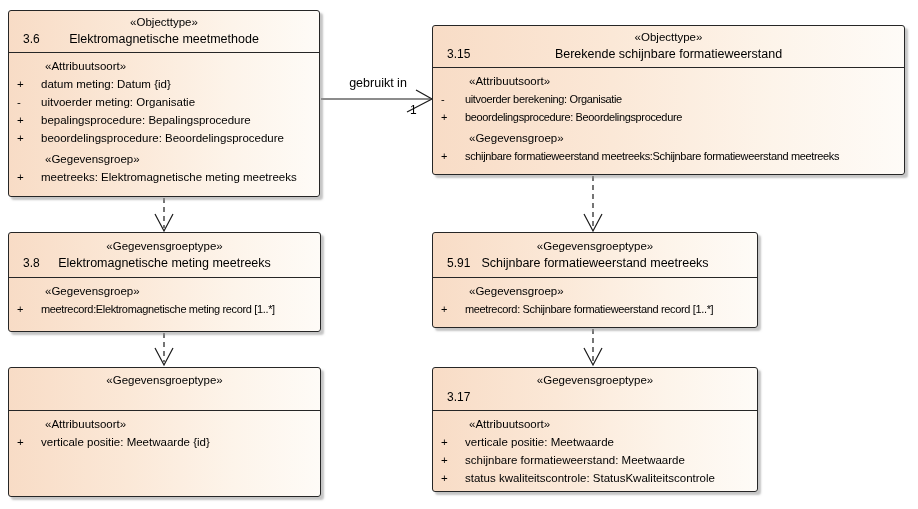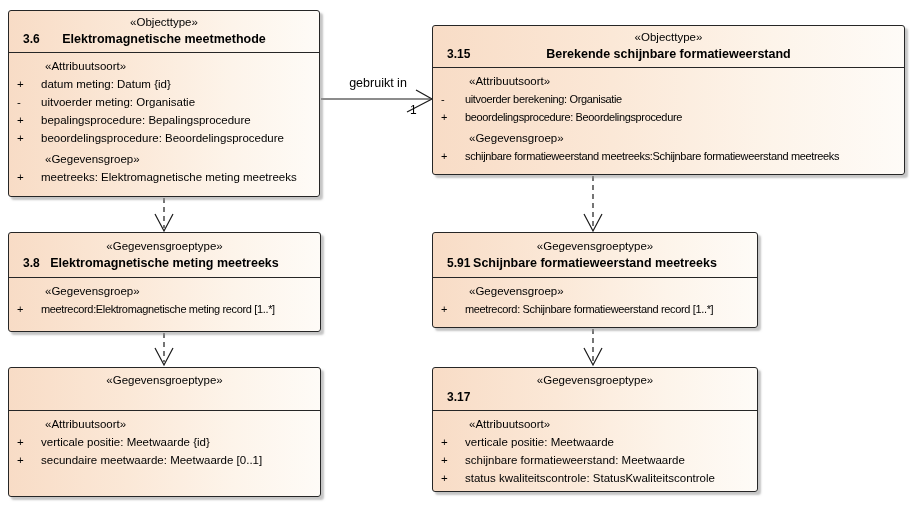--- a/index.html
+++ b/index.html
@@ -12,21 +12,21 @@
     position:absolute;box-sizing:border-box;
     border:1px solid #262626;border-radius:3px;
     background:linear-gradient(90deg,#f8dcc6 0%,#fbe8d7 38%,#fdf4ea 72%,#fefbf7 100%);
     box-shadow:3px 3px 2px rgba(150,150,150,0.55);
   }
   .box-header{
     box-sizing:border-box;border-bottom:1px solid #262626;
     padding-top:4px;position:relative;
   }
   .stereotype{text-align:center;font-size:11.5px;line-height:15px;}
-  .title-line{position:relative;text-align:center;font-weight:bold;font-size:12.5px;line-height:19px;white-space:nowrap;}
+  .title-line{position:relative;text-align:center;font-weight:normal;font-size:12.5px;line-height:19px;white-space:nowrap;}
   .box-num{position:absolute;left:14px;font-size:12px;}
   .box-body{padding-top:4px;}
   .section-h{font-size:11.5px;line-height:18px;padding-left:36px;white-space:nowrap;}
   .box-body > .section-h:not(:first-child){margin-top:3px;}
   .attr-row{position:relative;font-size:11.5px;line-height:18px;padding-left:32px;white-space:nowrap;overflow:hidden;}
   .vis{position:absolute;left:8px;}
   .tight .attr-row{font-size:11px;letter-spacing:-0.35px;}
   .conn-label{position:absolute;font-size:12.5px;line-height:14px;text-align:center;}
   .conn-mult{position:absolute;font-size:12px;line-height:14px;}
 </style>
@@ -131,21 +131,21 @@
   </div>
 
   <div class="uml-box" style="left:8px;top:367px;width:313px;height:130px;">
     <div class="box-header" style="height:43px;padding-top:5px;">
       <div class="stereotype">«Gegevensgroeptype»</div>
     </div>
     <div class="box-body">
       <div class="section-h">«Attribuutsoort»</div>
       <div class="attr-row"><span class="vis">+</span><span>verticale positie: Meetwaarde {id}</span></div>
       <div class="attr-row"><span class="vis">+</span></div>
-      <div class="attr-row"><span class="vis">+</span><span>secundaire meetwaarde: Meetwaarde [0..1]</span></div>
+      <div class="attr-row"><span class="vis">+</span></div>
     </div>
   </div>
 
   <div class="uml-box" style="left:432px;top:367px;width:326px;height:125px;">
     <div class="box-header" style="height:43px;padding-top:5px;">
       <div class="stereotype">«Gegevensgroeptype»</div>
       <div class="title-line">
         <span class="box-num">3.17</span>
       </div>
     </div>

